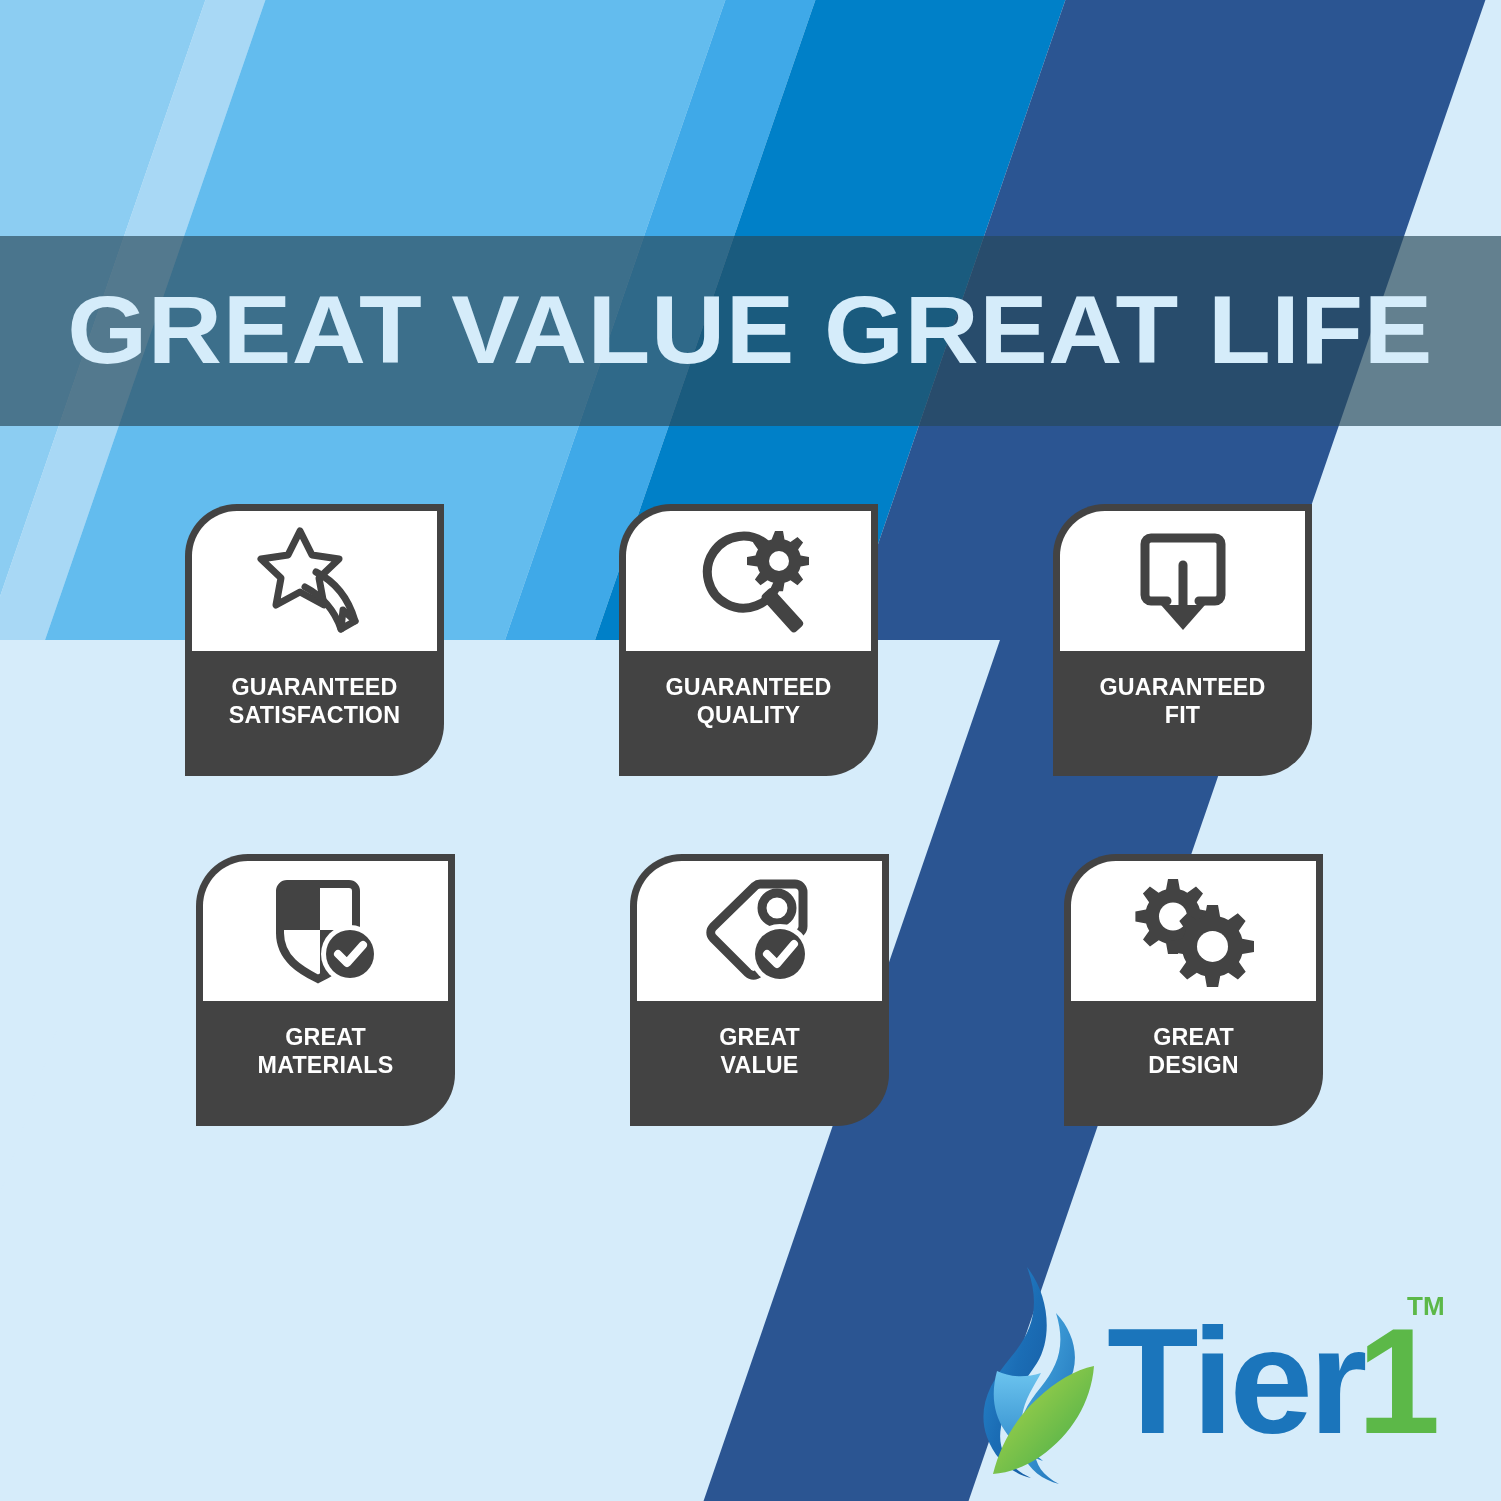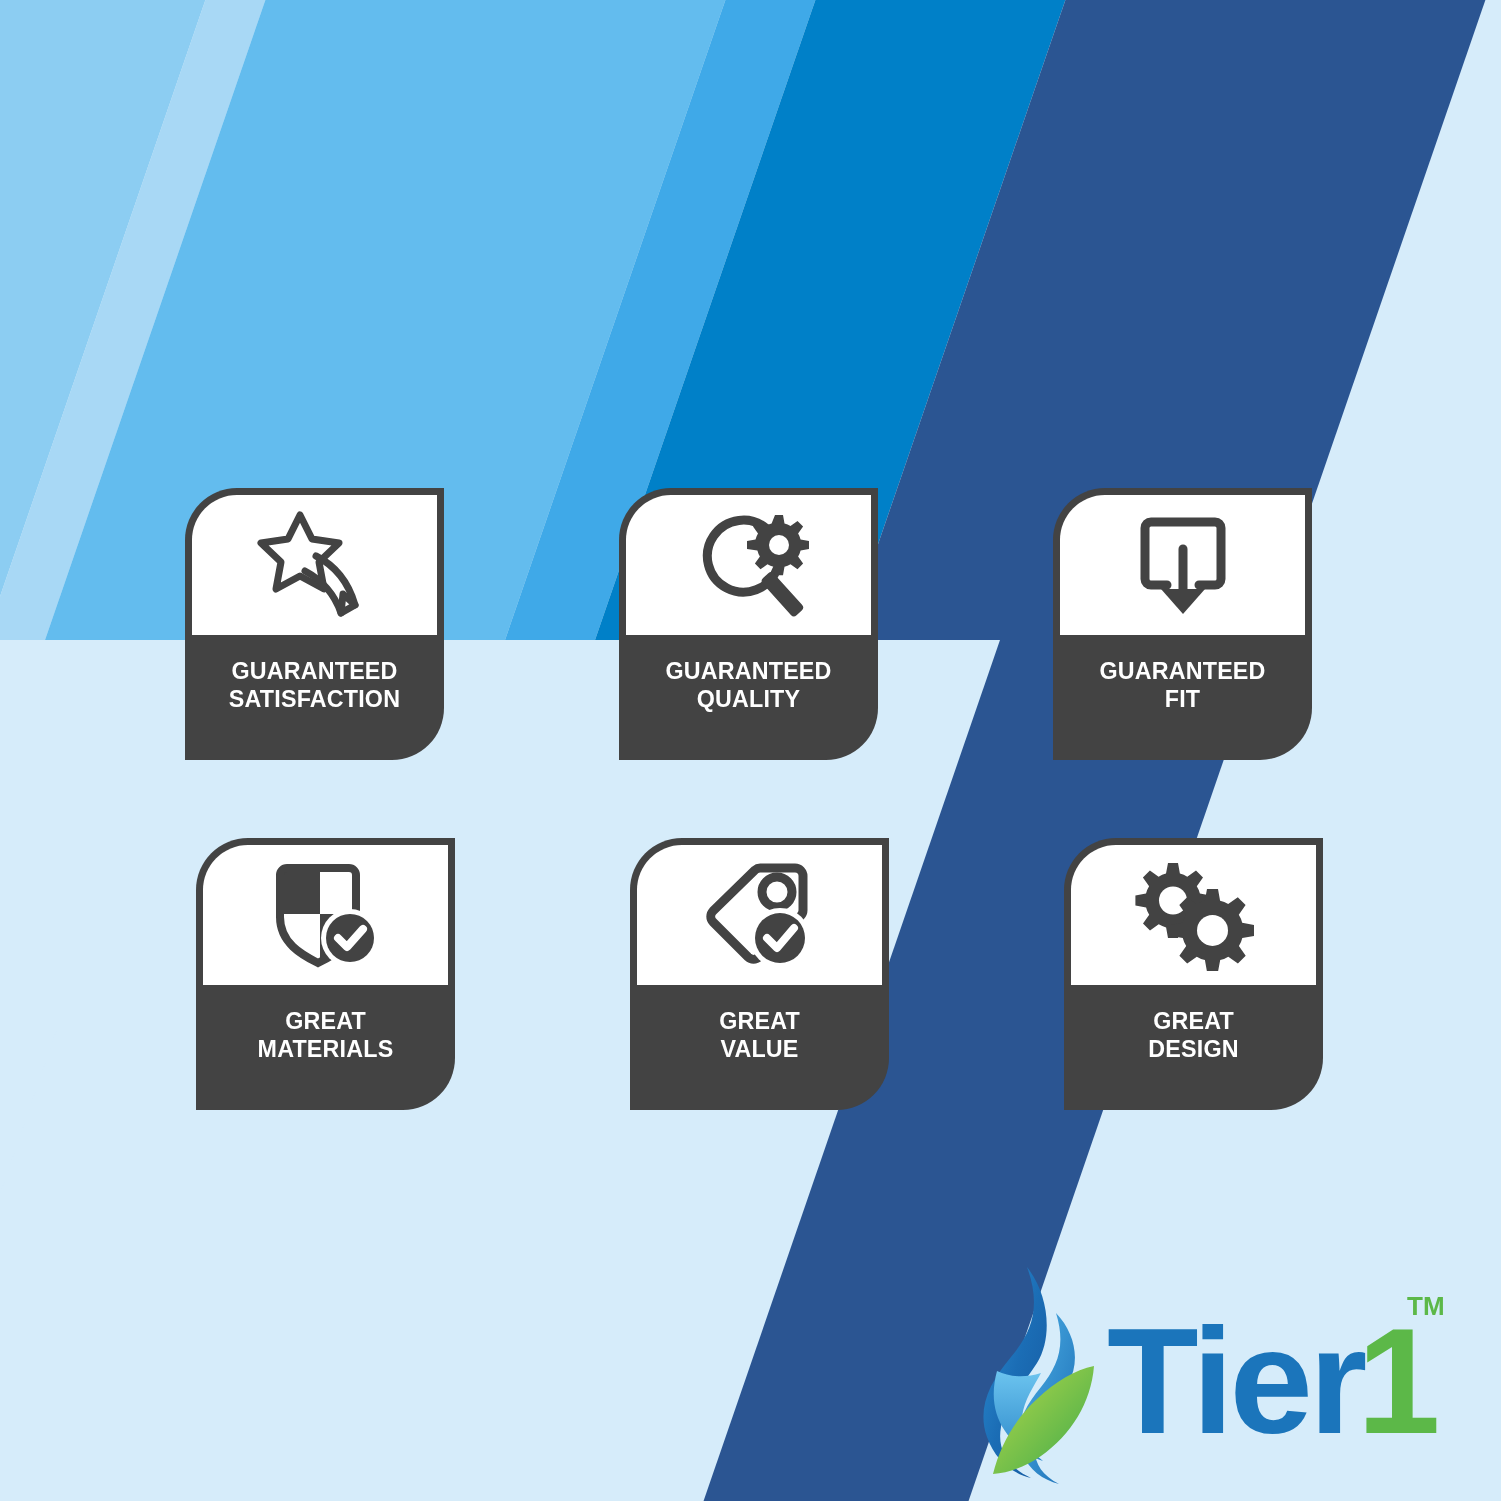--- a/index.html
+++ b/index.html
@@ -52,21 +52,21 @@
     white-space: nowrap;
     transform: scaleX(1.06);
     transform-origin: center;
     padding-bottom: 4px;
   }
 
   
   #cards {
     position: absolute;
     left: 185px;
-    top: 488px;
+    top: 504px;
     width: 1148px;
   }
   .card-row {
     display: flex;
     gap: 175px;
   }
   .card-row.row2 { margin-top: 78px; justify-content: center; }
 
   .card {
     width: 259px;
@@ -129,20 +129,23 @@
     <div class="stripe" style="left:870px;   width:90px;  background:#3fa9e8;"></div>
     <div class="stripe" style="left:960px;   width:250px; background:#0080c8;"></div>
     <div class="stripe" style="left:1210px;  width:420px; background:#2b5592;"></div>
 
     <div class="stripe" style="left:-900px; top:640px; height:1500px; width:1900px; background:#d6ecfa;"></div>
 
     <div class="stripe" style="left:-640px; top:1020px; height:1400px; width:700px; background:#d6ecfa;"></div>
 
   </div>
 
+  <div id="banner">
+    <div id="banner-title">GREAT VALUE GREAT LIFE</div>
+  </div>
 
   <div id="cards">
 
     <div class="card-row row1">
 
       <div class="card">
         <div class="card-icon">
           <svg width="118" height="112" viewBox="0 0 118 112">
             <g fill="none" stroke="#434343" stroke-width="7" stroke-linejoin="round" stroke-linecap="round">
               <path d="M44 6 L56 30 L83 34 L63 53 L68 80 L44 67 L20 80 L25 53 L5 34 L32 30 Z"></path>

